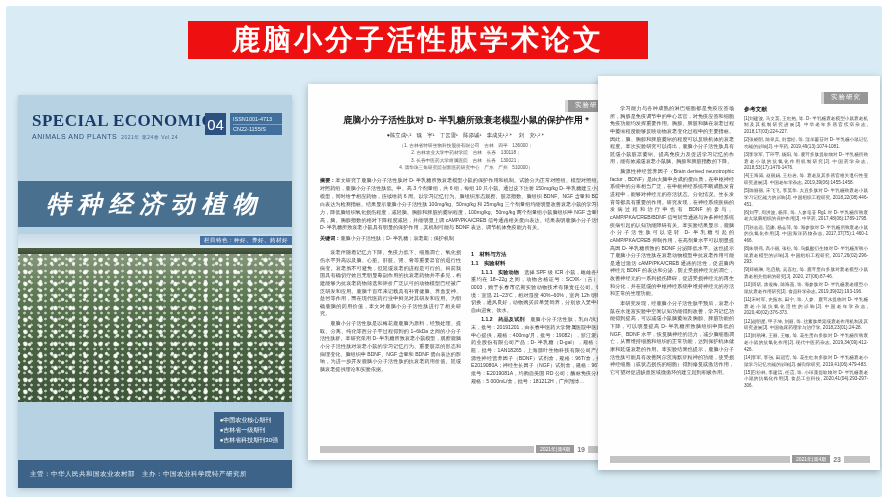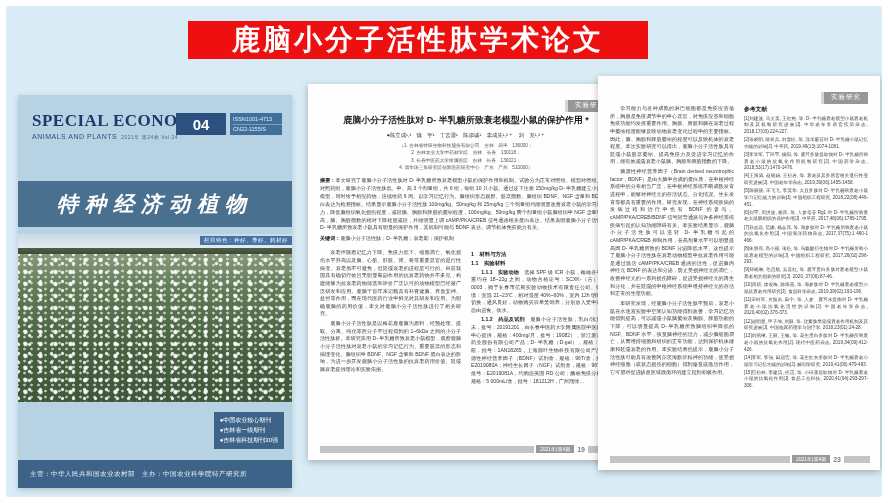--- a/index.html
+++ b/index.html
@@ -13,29 +13,29 @@
                font-family:"Liberation Sans",sans-serif;}
 
   
   .cover{position:absolute;left:12px;top:89px;width:274px;height:393px;background:#b7d3e3;
          box-shadow:0 2px 6px rgba(0,0,0,.18);}
   .cover-head{position:relative;padding:16px 12px 0 14px;height:64px;}
   .jname-en{color:#1a3a6b;font-family:"Liberation Serif",serif;font-weight:bold;
             font-size:17px;letter-spacing:.5px;}
   .jname-sub{color:#2c4e7c;font-size:7px;letter-spacing:.5px;margin-top:2px;}
   .vol{color:#44658d;font-size:5px;margin-left:4px;}
-  .issue-box{position:absolute;right:66px;top:18px;width:50px;height:22px;background:#2c5180;
-             color:#fff;font-size:15px;font-weight:bold;display:flex;align-items:center;justify-content:center;}
+  .issue-box{position:absolute;right:66px;top:18px;width:21px;height:22px;background:#2c5180;
+             color:#fff;font-size:15px;font-weight:normal;display:flex;align-items:center;justify-content:center;}
   .issn-box{position:absolute;right:10px;top:18px;width:52px;height:22px;background:#41709d;
             color:#e8f1f8;font-size:5.5px;display:flex;flex-direction:column;justify-content:center;
             padding-left:3px;box-sizing:border-box;line-height:1.5;}
   .issn-box div{border-bottom:1px solid #7ea2c4;}
   .issn-box div:last-child{border-bottom:none;}
   .title-band{margin-top:6px;height:46px;background:#49708f;display:flex;align-items:center;justify-content:center;}
-  .title-band span{color:#fff;font-size:21px;font-style:italic;font-weight:bold;letter-spacing:7px;
+  .title-band span{color:#fff;font-size:24px;font-style:italic;font-weight:bold;letter-spacing:7px;
                    font-family:"DejaVu Serif",serif;}
   .photo{position:relative;margin-top:7px;height:168px;overflow:hidden;background:#6a8260;}
   .photo-sky{position:absolute;top:0;left:0;right:0;height:18px;
              background:linear-gradient(#c7dbe7,#e9f1f5);}
   .treeline{position:absolute;top:14px;left:0;right:0;height:6px;
             background:linear-gradient(#4e5f46,#3c4c36);}
   .photo-field{position:absolute;top:20px;left:0;right:0;bottom:0;
     background:
       radial-gradient(circle, rgba(255,255,255,.95) 1.5px, rgba(255,255,255,0) 2.8px) 0 0/15px 12px repeat,
       radial-gradient(circle, rgba(255,255,255,.85) 1.1px, rgba(255,255,255,0) 2.2px) 6px 5px/11px 9px repeat,

